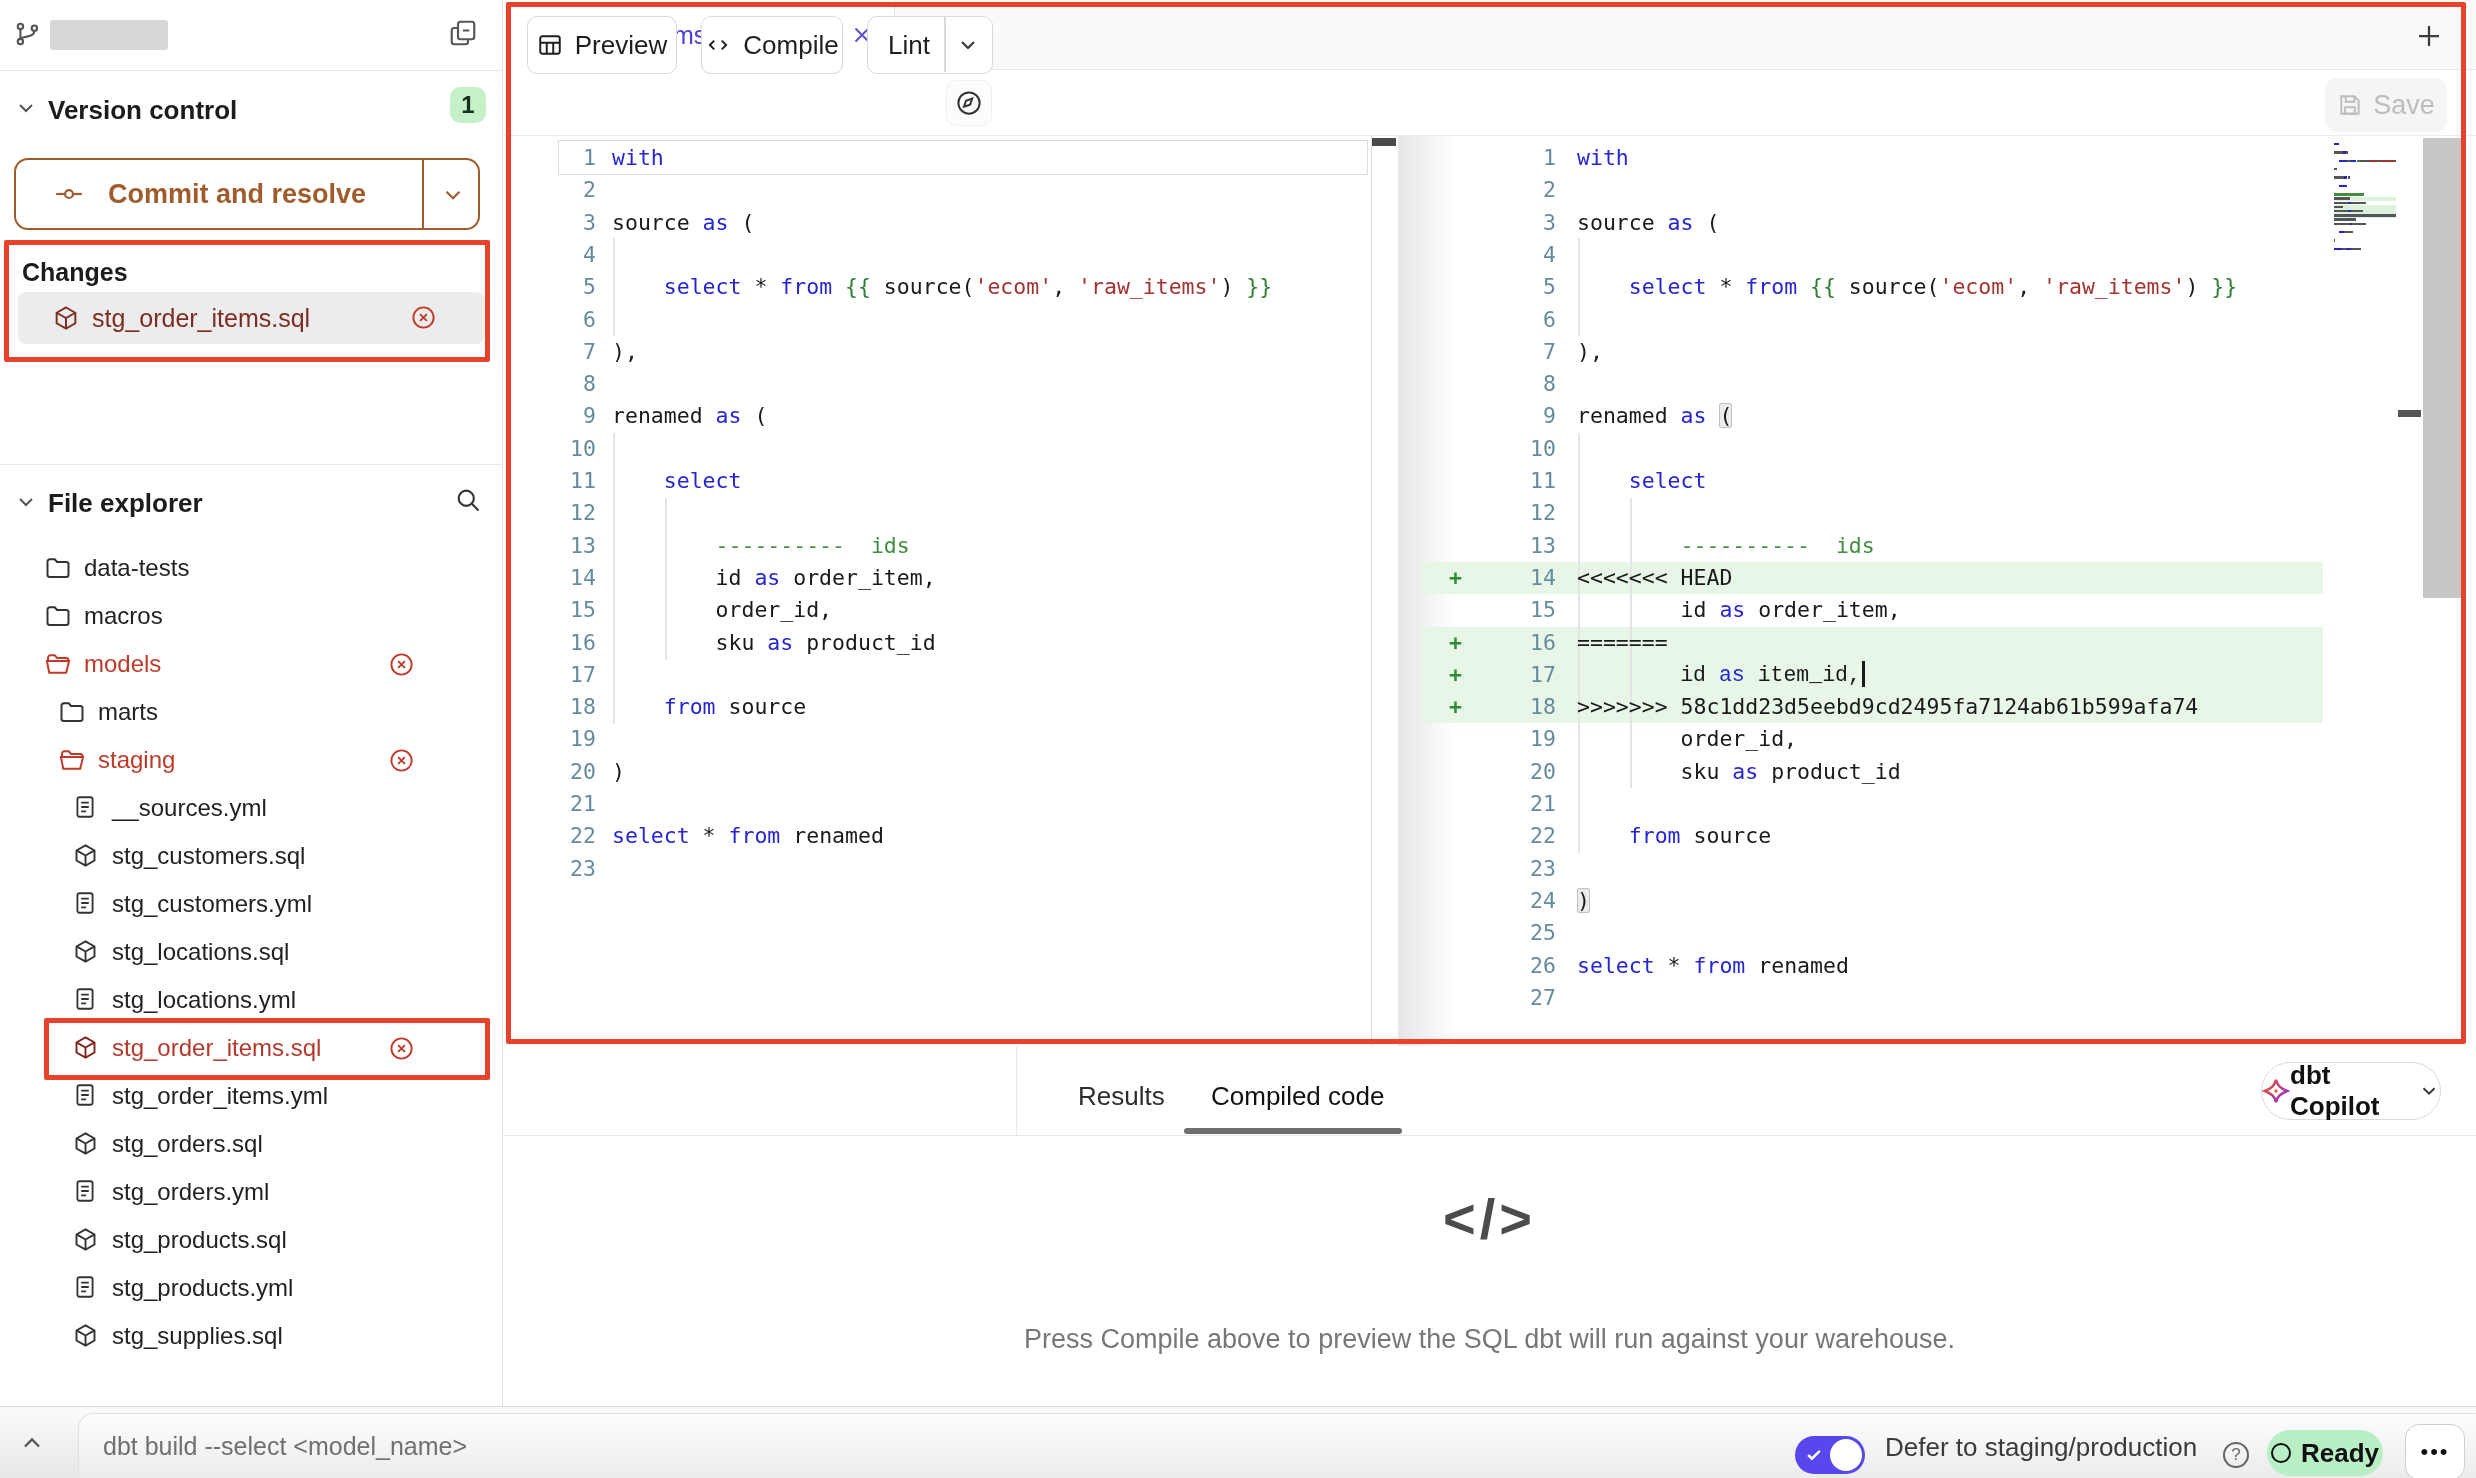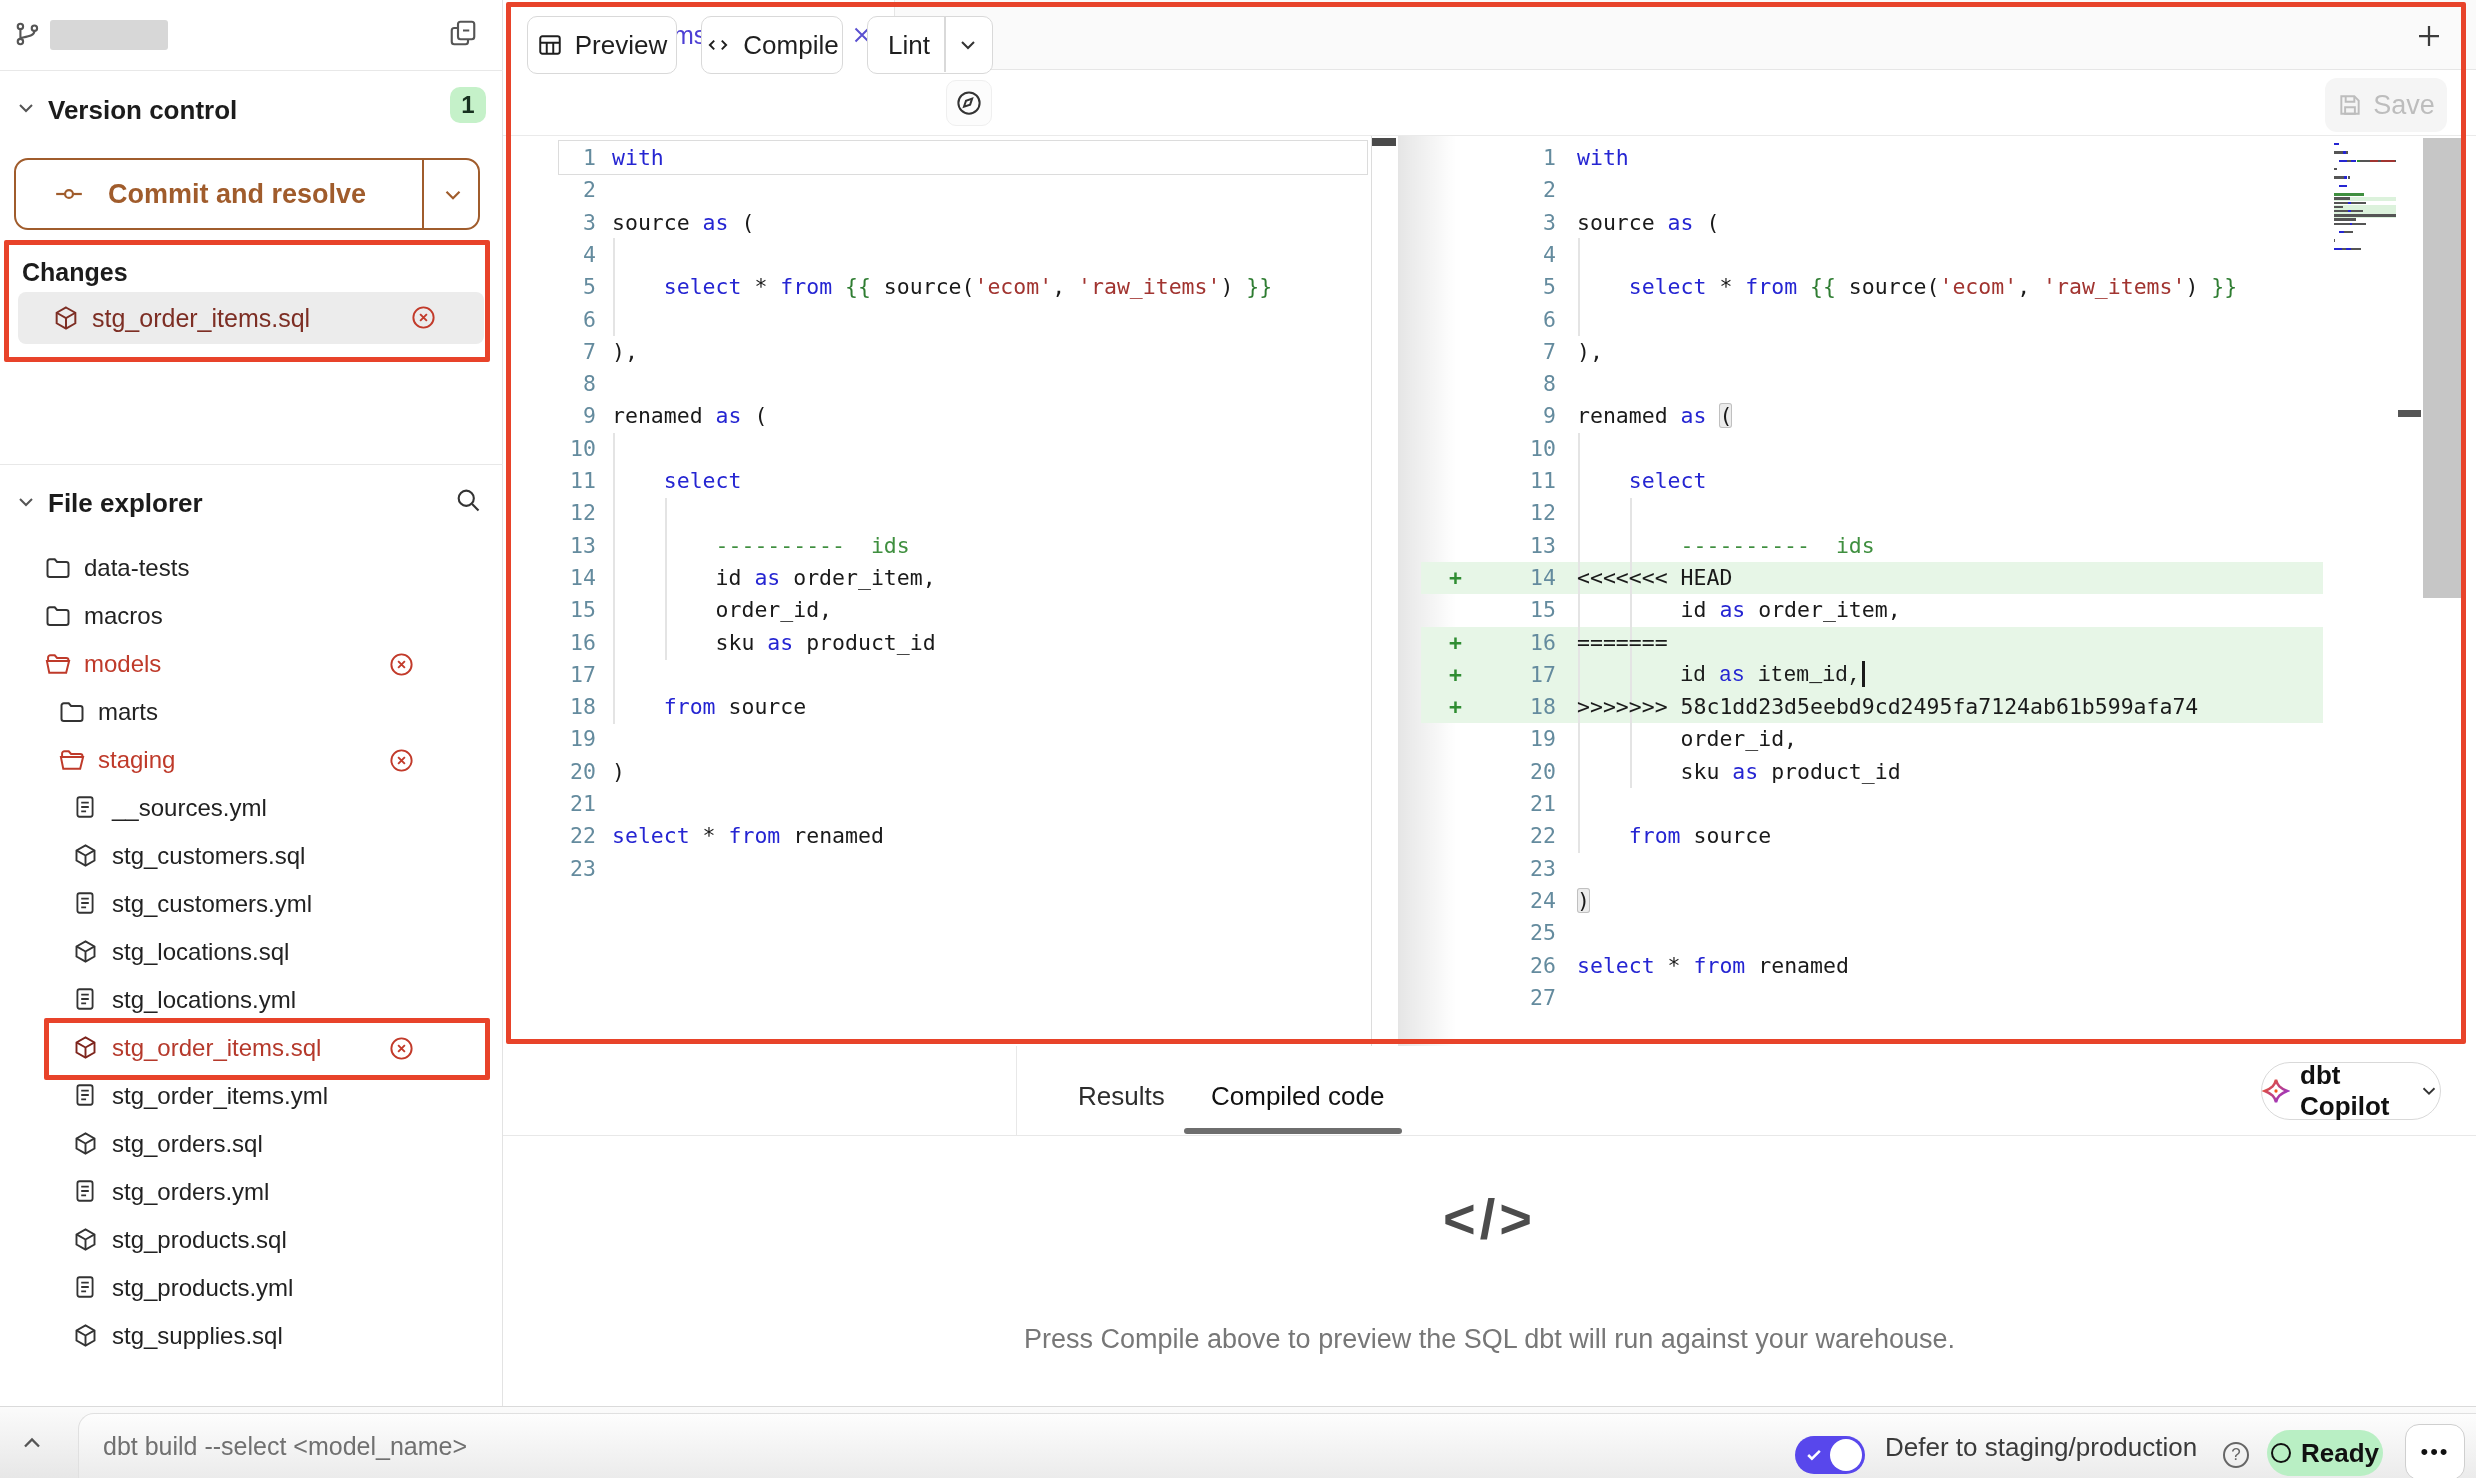--- a/index.html
+++ b/index.html
@@ -70,21 +70,21 @@
   .vscroll-thumb{left:2423px;top:138px;width:38px;height:460px;background:#c6c6c6;}
   
   .toolbar{left:503px;top:1046px;width:1973px;height:90px;background:#fff;border-bottom:1px solid #e8e8e8;box-sizing:border-box;}
   .tool-btn{position:absolute;top:16px;height:58px;border:1.5px solid #d9d9d9;border-radius:10px;background:#fff;
             box-sizing:border-box;display:flex;align-items:center;justify-content:center;gap:12px;
             font-size:26px;font-weight:500;color:#1f1f1f;cursor:pointer;}
   .tool-divider{left:1016px;top:1046px;width:1px;height:89px;background:#e8e8e8;}
   .panel-tab{position:absolute;top:32px;height:36px;display:flex;align-items:center;font-size:26px;color:#2d2d2d;cursor:pointer;}
   .tab-underline{left:1184px;top:1128px;width:218px;height:6px;background:#6e6e6e;border-radius:3px;}
   .copilot-btn{left:2261px;top:1062px;width:180px;height:58px;border:1.5px solid #d9d9d9;border-radius:999px;
-               background:#fff;box-sizing:border-box;display:flex;align-items:center;justify-content:center;gap:10px;
+               background:#fff;box-sizing:border-box;display:flex;align-items:center;justify-content:center;
                font-size:26px;font-weight:600;color:#111;cursor:pointer;}
   
   .empty-icon{left:503px;top:1186px;width:1973px;text-align:center;font-size:56px;font-weight:600;color:#4c4c4c;letter-spacing:4px;}
   .empty-title{left:503px;top:1272px;width:1973px;text-align:center;font-size:31px;font-weight:700;color:#3d3d3d;}
   .empty-sub{left:503px;top:1324px;width:1973px;text-align:center;font-size:27px;color:#777;}
   
   .statusbar{left:0;top:1406px;width:2476px;height:72px;background:linear-gradient(#fbfbfb,#e7e7e7);border-top:1px solid #dadada;box-sizing:border-box;text-align:center;}
   .cmd-panel{position:absolute;left:78px;top:6px;width:2398px;height:66px;border-top:1px solid #e0e0e0;border-left:1px solid #e0e0e0;
              border-top-left-radius:16px;background:linear-gradient(#fdfdfd,#ebebeb);box-sizing:border-box;}
   .cmd-text{position:absolute;left:24px;top:0;height:64px;display:flex;align-items:center;font-size:25px;color:#707070;}

